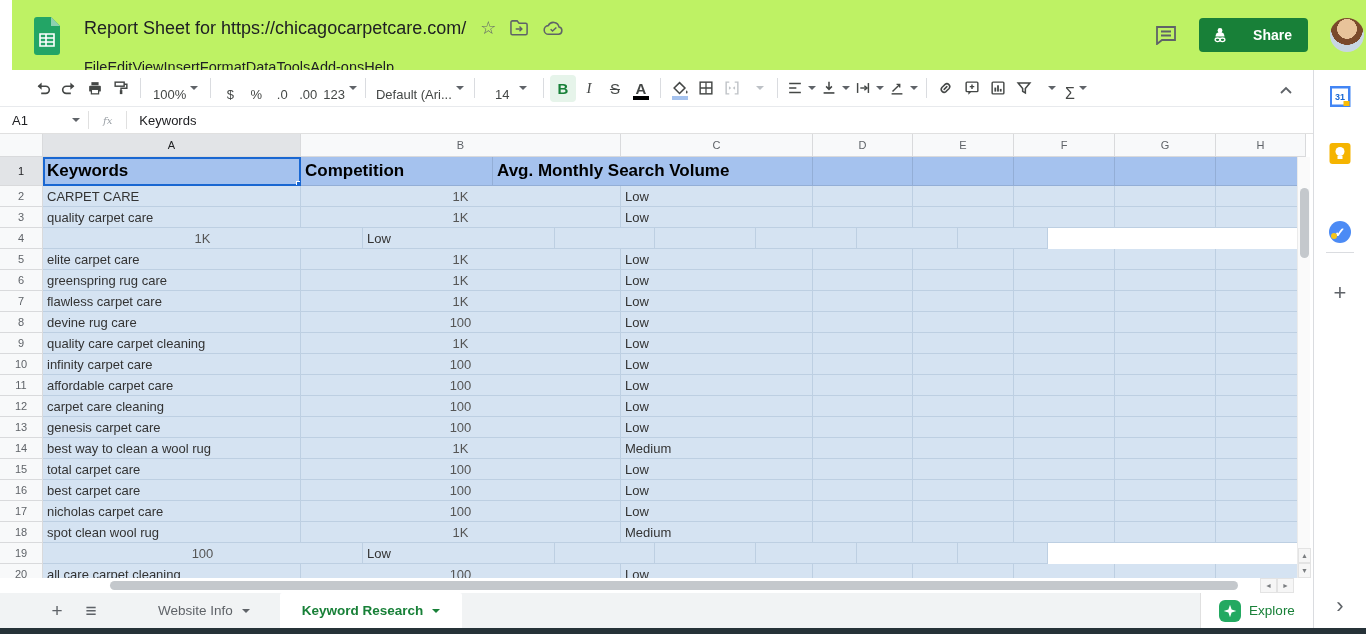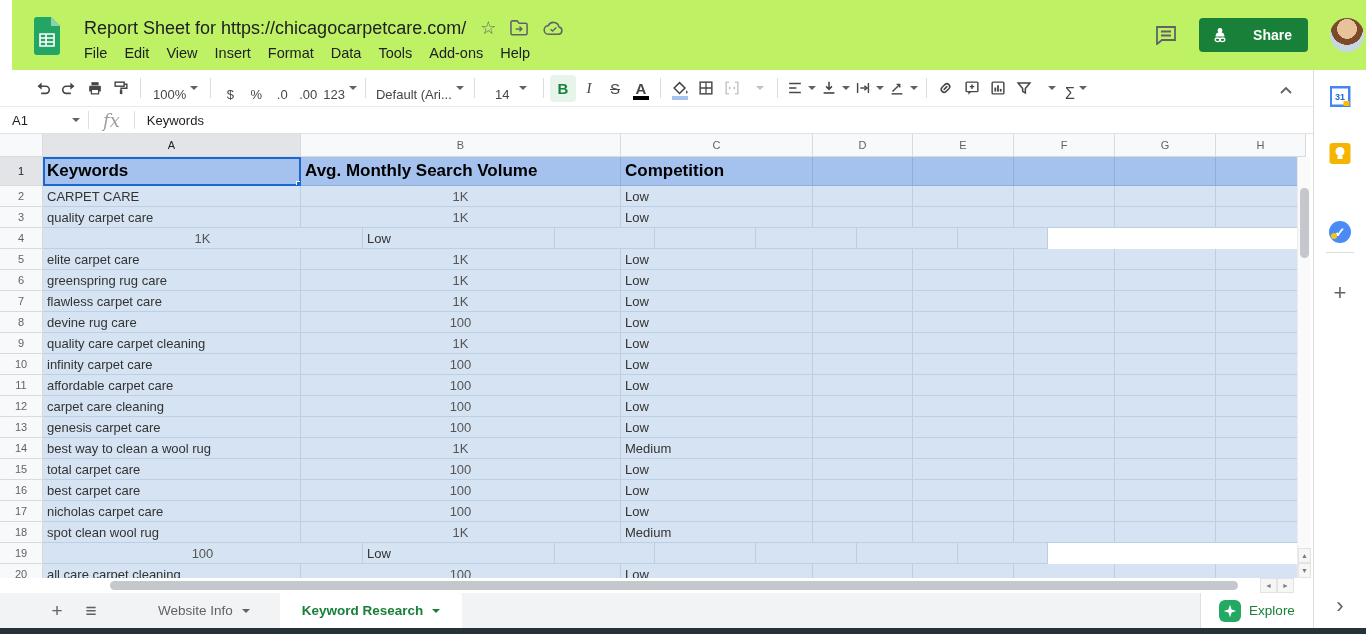--- a/index.html
+++ b/index.html
@@ -8,21 +8,21 @@
   .stage { position:relative; width:1366px; height:634px; overflow:hidden; background:#fff; }
 
   
   .topbar { position:absolute; left:12px; top:0; width:1366px; height:70px; background:#bef264; }
   .logo { position:absolute; left:20px; top:17px; width:30px; height:38px; }
   .title-block { position:absolute; left:72px; top:14px; }
   .title-row { display:flex; align-items:center; gap:14px; height:28px; }
   .doc-title { font-size:18px; color:#202124; white-space:nowrap; }
   .t-icon { color:#5f6368; display:flex; align-items:center; }
   .star-glyph { font-size:18px; line-height:18px; }
-  .menu-row { display:flex; gap:17px; margin-top:3px; }
+  .menu-row { display:flex; margin-top:17px; }
   .menu-item { font-size:14.5px; color:#202124; cursor:pointer; }
   .top-right { position:absolute; right:14px; top:18px; display:flex; align-items:center; gap:22px; }
   .share-btn { display:flex; align-items:center; gap:24px; background:#188038; color:#fff;
                border-radius:4px; height:34px; padding:0 16px 0 12px; font-size:14px; font-weight:bold; }
   .avatar { width:34px; height:34px; border-radius:50%;
             background: radial-gradient(circle at 50% 32%, #e8c39a 0 34%, #7a4a2b 35% 55%, #c8d6e2 56% 100%); }
 
   
   .toolbar { position:absolute; left:0; top:70px; width:1313px; height:37px; background:#fff;
              border-bottom:1px solid #e8eaed; display:flex; align-items:center; padding-left:30px; }
@@ -43,21 +43,21 @@
   .italic .fmt-letter { font-style:italic; font-family:"Liberation Serif", serif; }
   .strike .fmt-letter { text-decoration:line-through; }
   .underbar { position:absolute; left:5px; right:5px; bottom:2px; height:3.5px; }
   .collapse-btn { position:absolute; right:14px; top:7px; }
 
   
   .formula-bar { position:absolute; left:0; top:107px; width:1313px; height:27px; background:#fff;
                  border-bottom:1px solid #e0e0e0; display:flex; align-items:center; }
   .name-box { width:88px; display:flex; align-items:center; justify-content:space-between; padding:0 8px 0 12px; }
   .name-box .ref { font-size:13px; color:#202124; }
-  .fx { font-family:"DejaVu Serif", serif; font-style:italic; color:#9aa0a6; font-size:18px; padding:0 14px; }
+  .fx { font-family:"DejaVu Serif", serif; font-style:italic; color:#9aa0a6; font-size:10px; padding:0 14px; }
   .fbar-sep { width:1px; height:18px; background:#e0e0e0; }
   .formula-value { font-size:13px; color:#202124; padding-left:12px; }
 
   
   .sheet { position:absolute; left:0; top:134px; width:1313px; height:459px; background:#fff; }
   .colhead-row { display:flex; height:23px; width:1297px; }
   .corner { width:43px; height:23px; background:#f8f9fa; border-right:1px solid #d9dadc; border-bottom:1px solid #d9dadc; flex:none; }
   .col-h { height:23px; background:#f8f9fa; border-right:1px solid #d9dadc; border-bottom:1px solid #d9dadc;
            font-size:11px; color:#5f6368; display:flex; align-items:center; justify-content:center; flex:none; }
   .col-h.hl, .rownum.hl { background:#e2e4e7; color:#202124; }
@@ -370,22 +370,22 @@
         <div class="col-h" style="width: 100px;">D</div>
         <div class="col-h" style="width: 101px;">E</div>
         <div class="col-h" style="width: 101px;">F</div>
         <div class="col-h" style="width: 101px;">G</div>
         <div class="col-h" style="width: 90px;">H</div>
       </div>
     <div class="grid-body" id="grid-body">
         <div class="grow hdr1" style="height: 29px;">
           <div class="rownum hl">1</div>
           <div class="cell selected" style="width: 258px;">Keywords<div class="fill-handle"></div></div>
+          <div class="cell" style="width: 192px;">Competition</div>
           <div class="cell" style="width: 320px;">Avg. Monthly Search Volume</div>
-          <div class="cell" style="width: 192px;">Competition</div>
           <div class="cell" style="width: 100px;"></div>
           <div class="cell" style="width: 101px;"></div>
           <div class="cell" style="width: 101px;"></div>
           <div class="cell" style="width: 101px;"></div>
           <div class="cell" style="width: 90px;"></div>
         </div>
         <div class="grow" style="height: 21px;">
           <div class="rownum">2</div>
           <div class="cell" style="width: 258px;">CARPET CARE</div>
           <div class="cell center" style="width: 320px;">1K</div>

